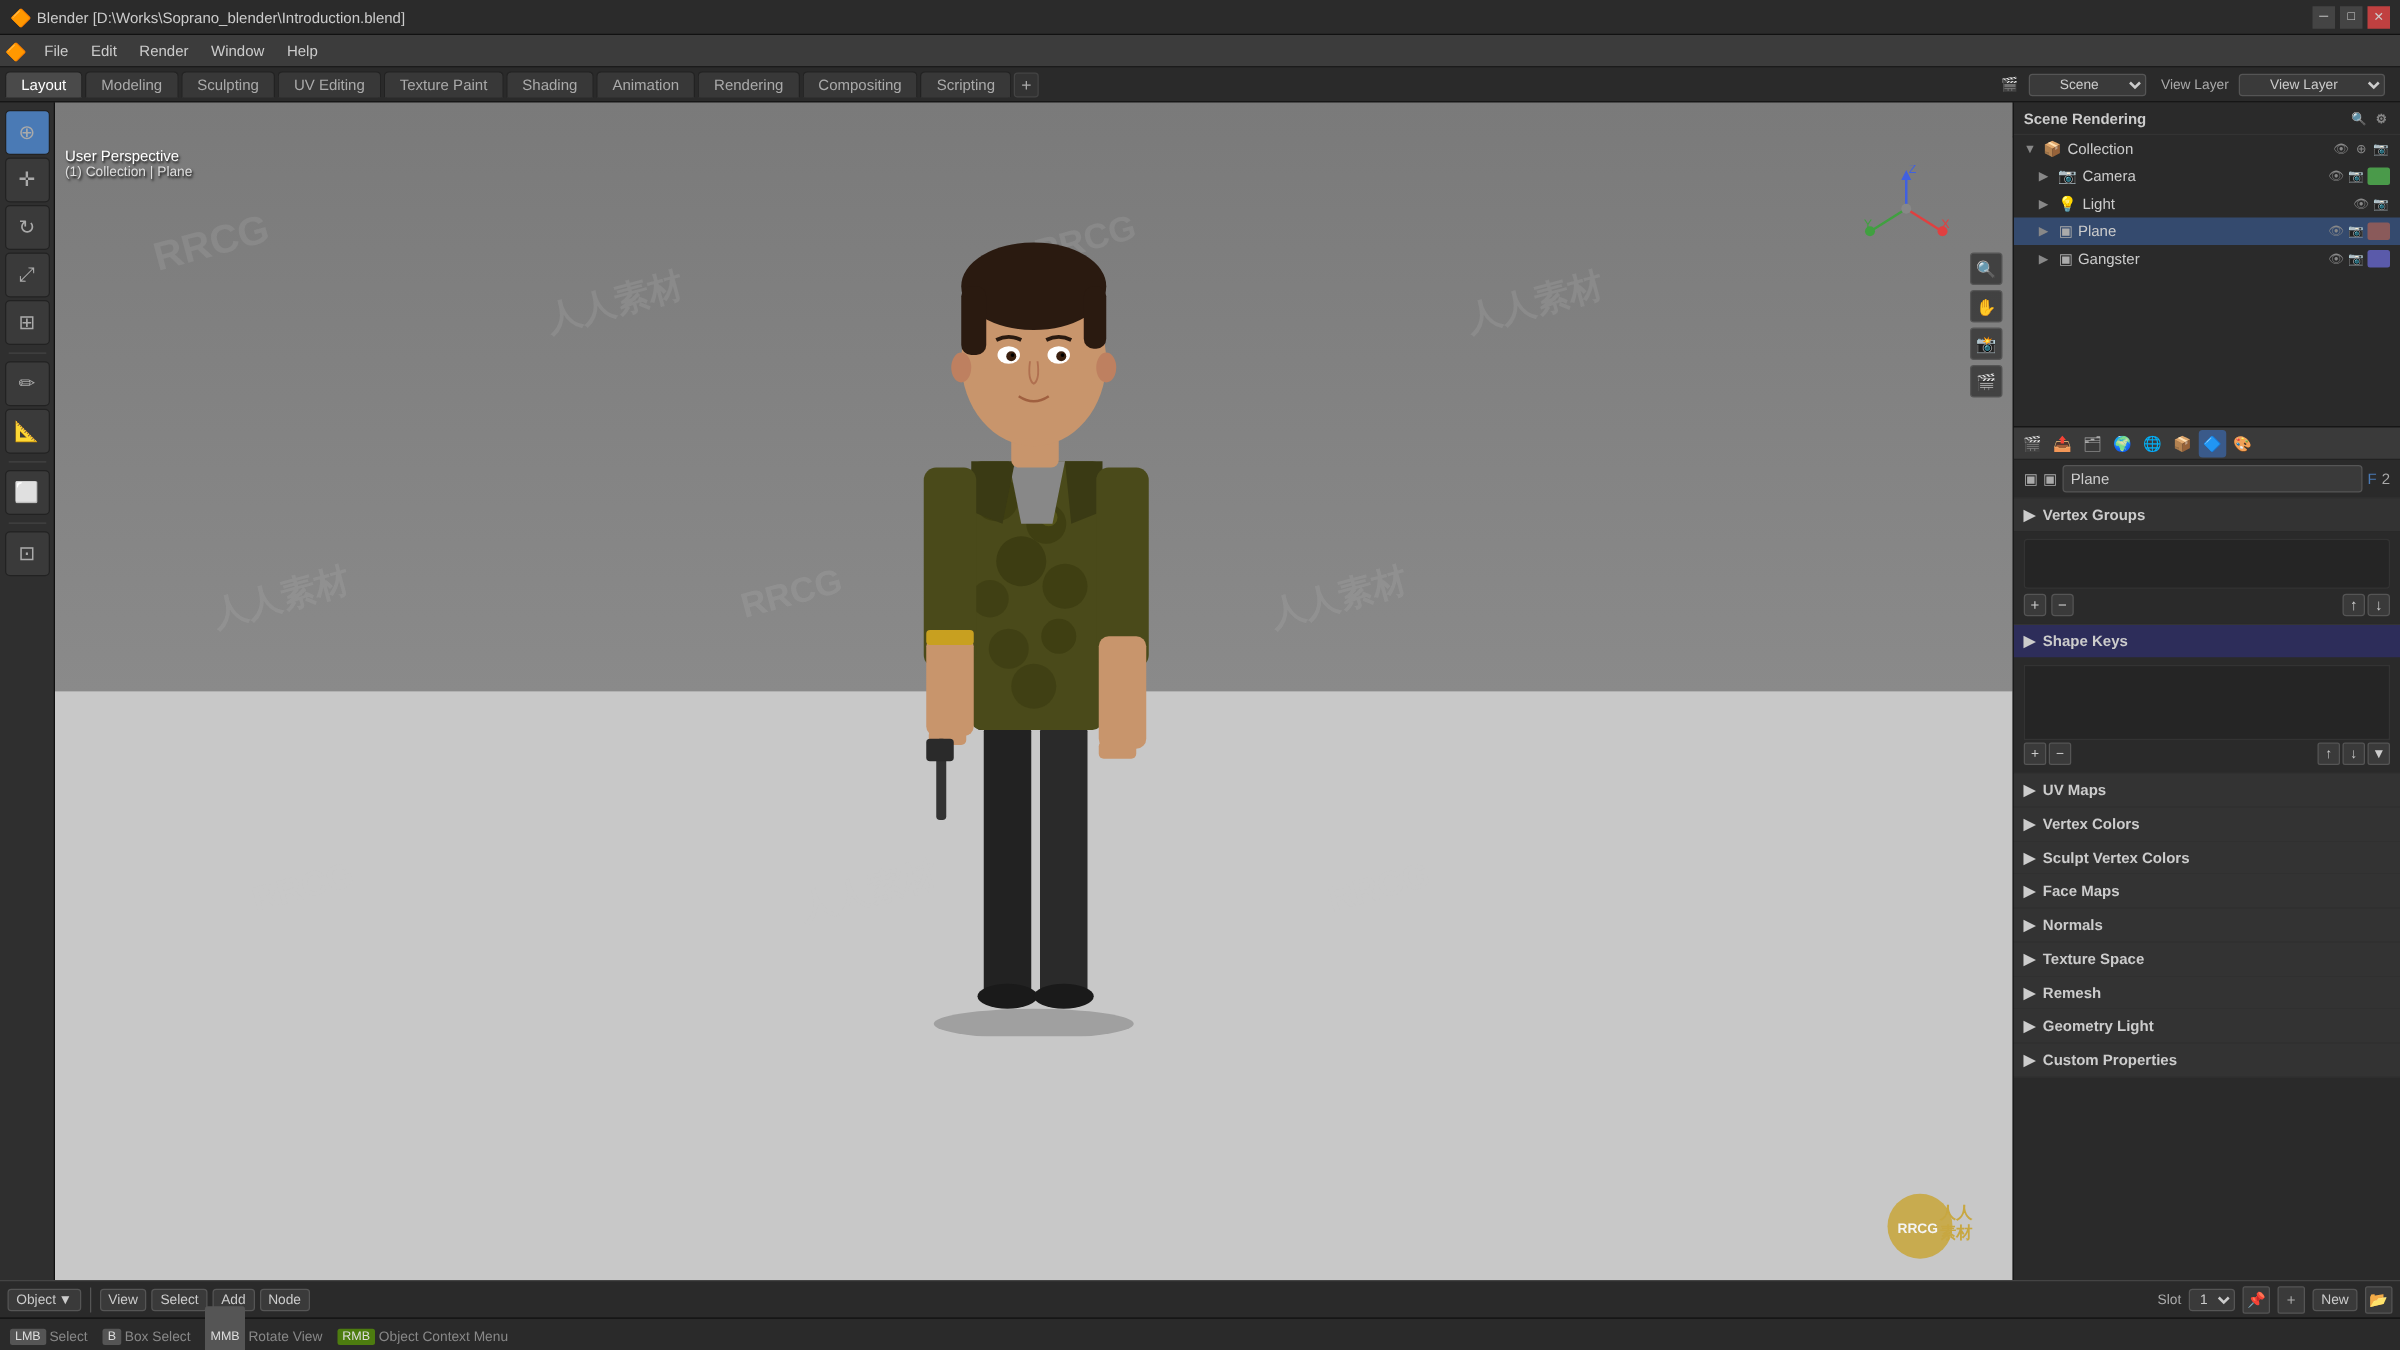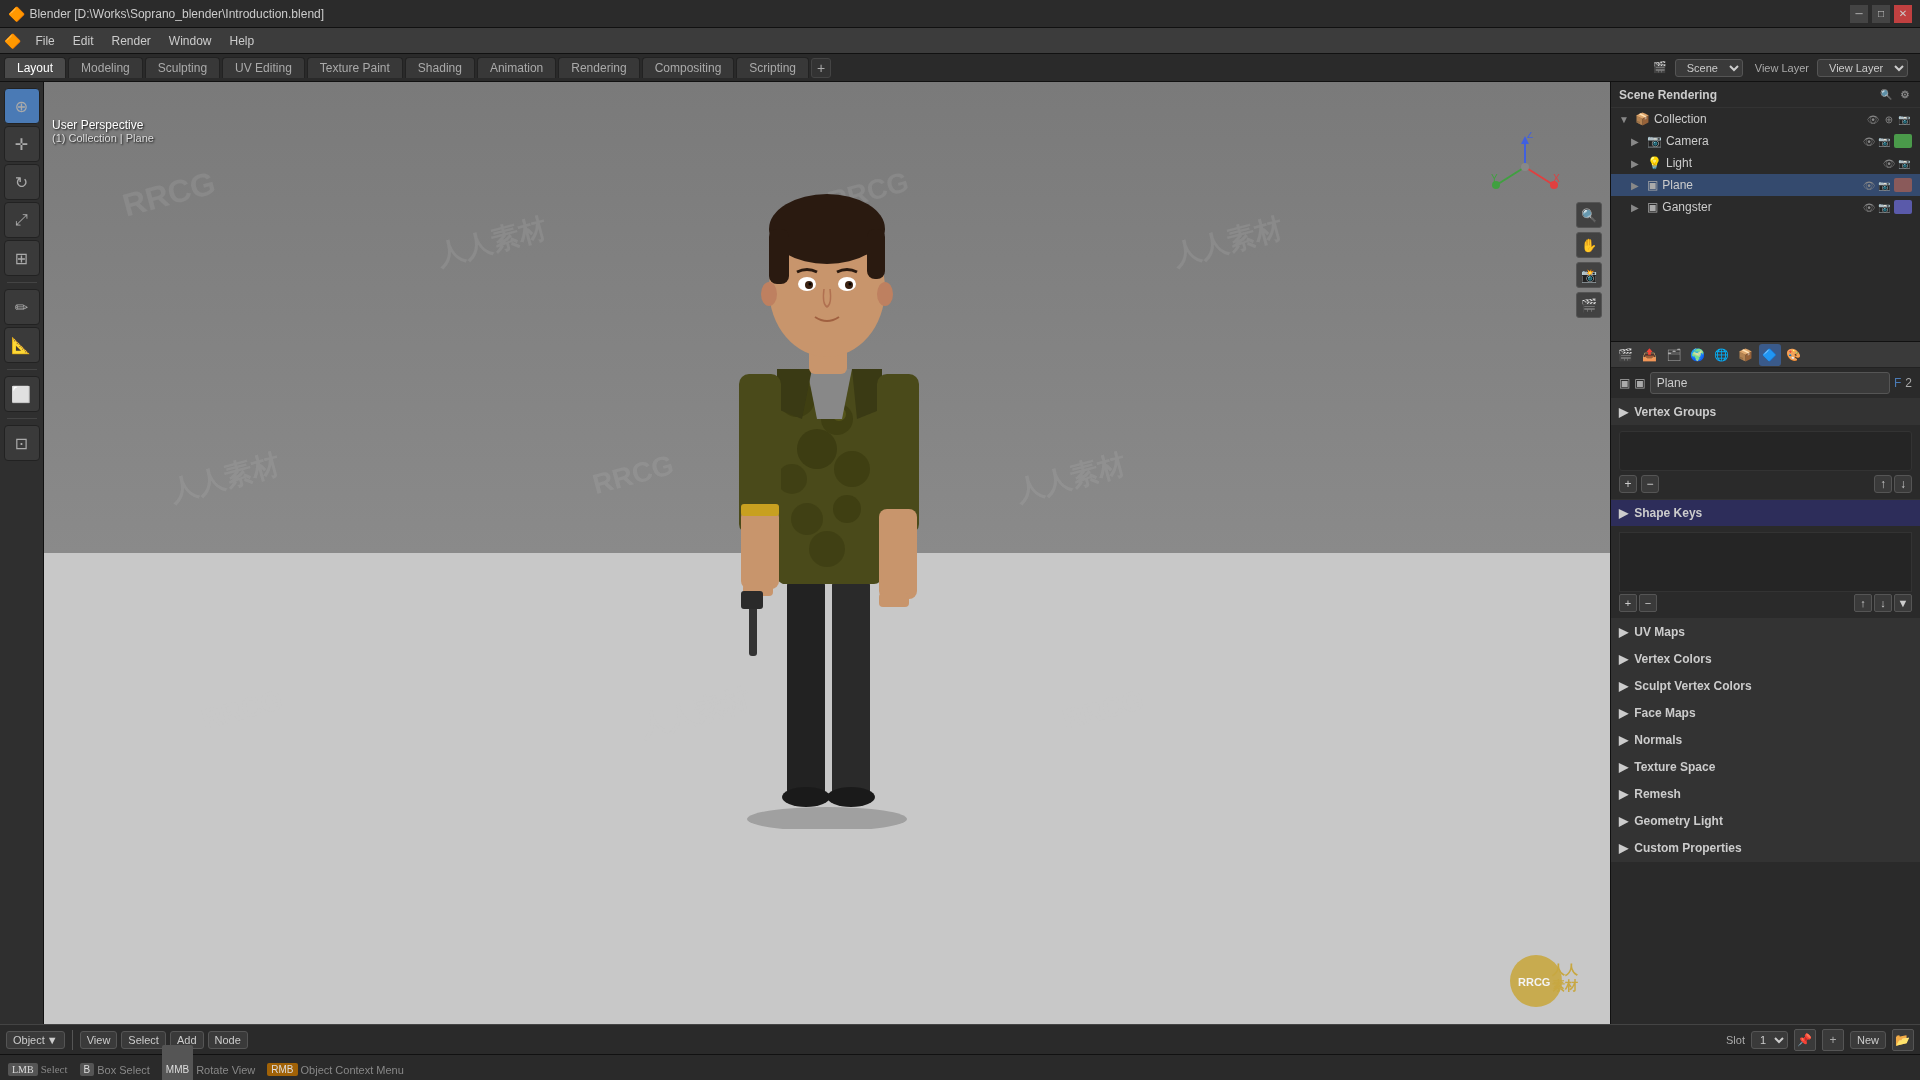--- a/index.html
+++ b/index.html
@@ -104,21 +104,21 @@
       gap: 8px;
       padding-right: 8px;
       font-size: 12px;
       color: #aaa;
     }
     .ws-right select {
       background: #3a3a3a;
       border: 1px solid #555;
       color: #ccc;
       font-size: 11px;
-      padding: 1px 7px;
+      padding: 1px 20px;
     }
 
     
     #main-layout {
       display: flex;
       height: calc(1080px - 28px - 26px - 28px - 30px - 30px);
       
     }
 
     
@@ -893,29 +893,29 @@
       <option>1</option>
     </select>
     <div class="vp-icon-btn">📌</div>
     <div class="vp-icon-btn">+</div>
     <div class="vp-btn">New</div>
     <div class="vp-icon-btn">📂</div>
   </div>
 </div>
 
 <div id="status-bar">
-  <span style="font-size:11px; color:#888; display:flex; align-items:flex-start; gap:3px;font-family:Liberation Serif, serif;">
+  <span style="font-size:11px; color:#888; display:flex; align-items:center; gap:3px;">
     <span style="background:#555; padding:1px 4px; border-radius:2px; font-size:10px; color:#ddd;">LMB</span>
     <span>Select</span>
   </span>
   <span style="font-size:11px; color:#888; display:flex; align-items:center; gap:3px;">
     <span style="background:#555; padding:1px 4px; border-radius:2px; font-size:10px; color:#ddd;">B</span>
     <span>Box Select</span>
   </span>
   <span style="font-size:11px; color:#888; display:flex; align-items:center; gap:3px;">
     <span style="background:#555; padding:19px 4px; border-radius:2px; font-size:10px; color:#ddd;">MMB</span>
     <span>Rotate View</span>
   </span>
   <span style="font-size:11px; color:#888; display:flex; align-items:center; gap:3px;">
-    <span style="background:#a16207; padding:1px 4px; border-radius:2px; font-size:10px; color:#ddd;">RMB</span>
+    <span style="background:#4d7c0f; padding:1px 4px; border-radius:2px; font-size:10px; color:#ddd;">RMB</span>
     <span>Object Context Menu</span>
   </span>
 </div>
 
 </body></html>

